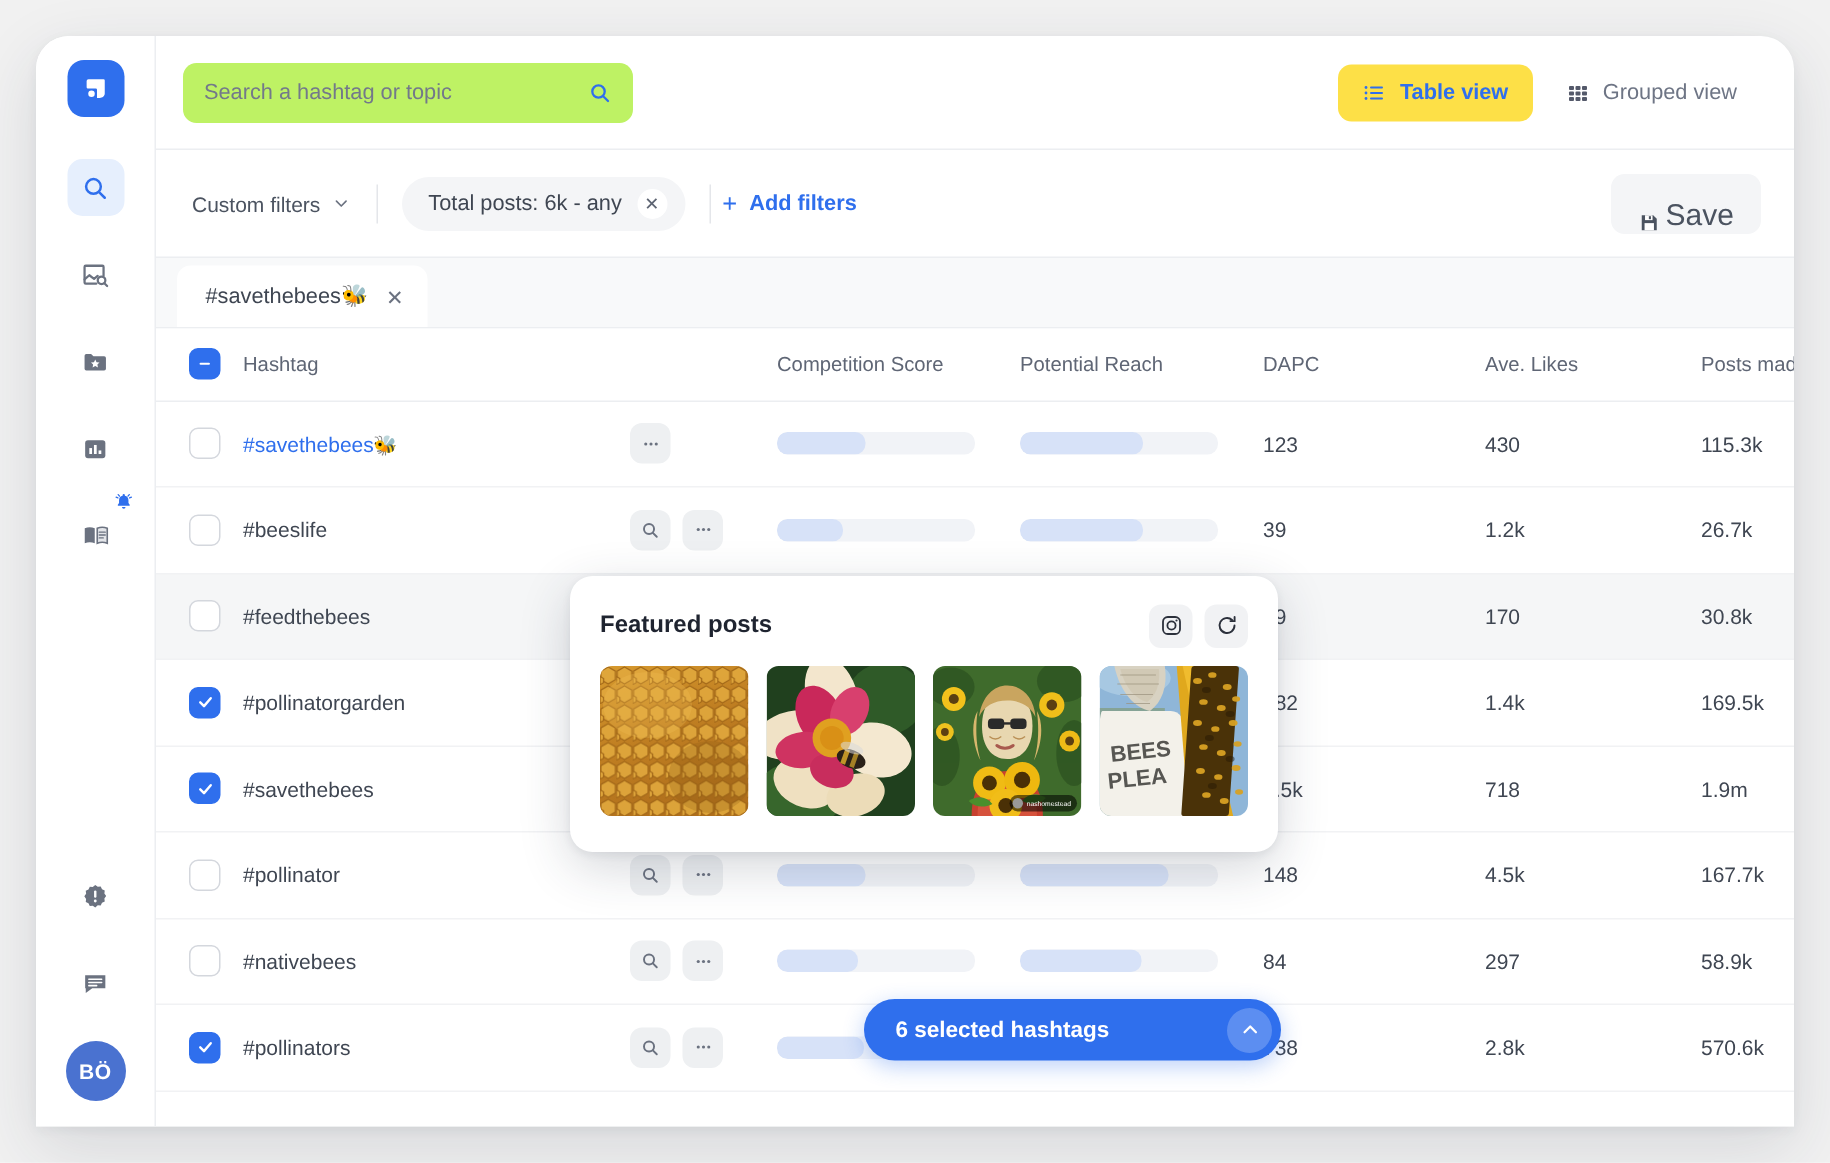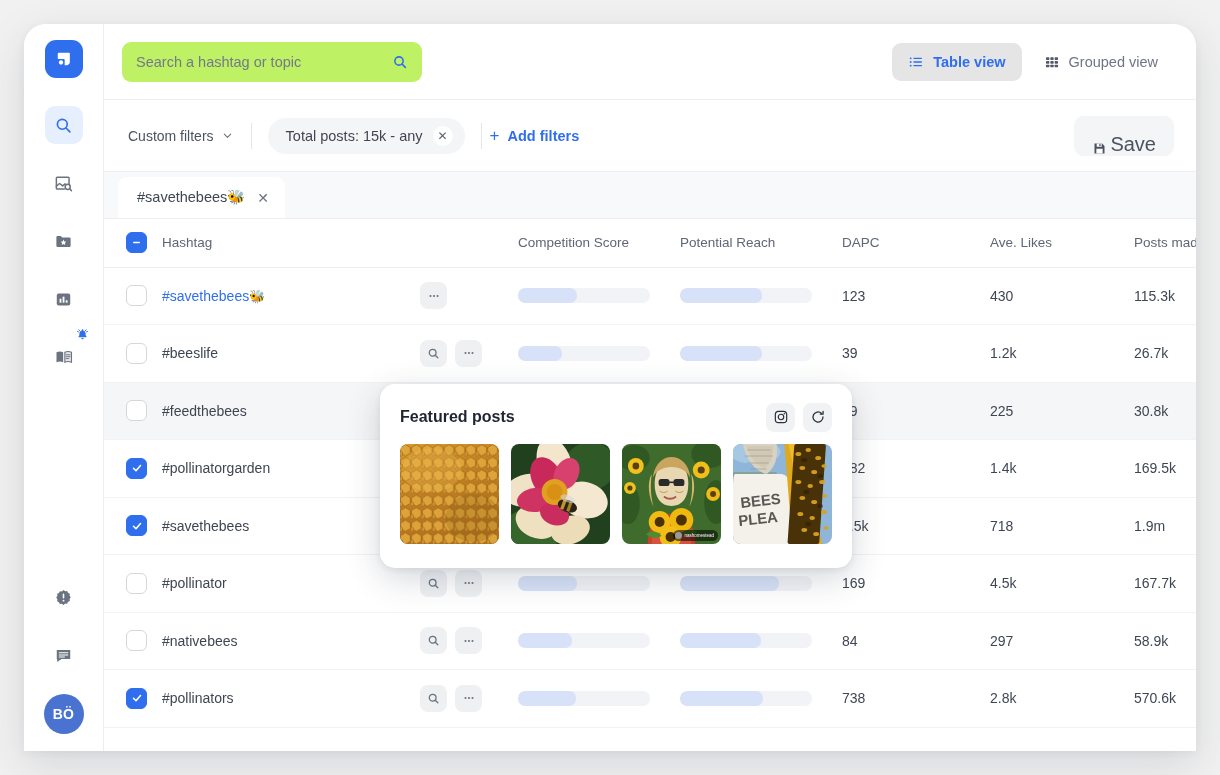--- a/index.html
+++ b/index.html
@@ -79,21 +79,21 @@
   }
   .search-box input::placeholder { color: #73798a; }
   .topbar-spacer { flex: 1 1 auto; }
   .viewtoggle { display: flex; align-items: center; gap: 6px; }
   .view-btn {
     display: flex; align-items: center; gap: 9px;
     height: 38px; padding: 0 16px; border-radius: 9px;
     font-size: 14.5px; color: #6e7585; cursor: pointer;
     white-space: nowrap;
   }
-  .view-btn.active { background: #e5e5e5; color: #2f6fed; font-weight: bold; }
+  .view-btn.active { background: #fde047; color: #2f6fed; font-weight: bold; }
 
   .filterbar {
     height: 72px; flex: 0 0 72px;
     border-bottom: 1px solid #eceef1;
     display: flex; align-items: center;
     padding: 0 22px 0 24px; gap: 0;
   }
   .custom-filters {
     display: flex; align-items: center; gap: 8px;
     font-size: 14px; color: #4b5360; cursor: pointer;
@@ -374,21 +374,21 @@
     <div class="filterbar">
       <div class="custom-filters">
         <span>Custom filters</span>
         <svg width="11" height="11" viewBox="0 0 24 24" fill="none" stroke="#6b7280" stroke-width="2.4" stroke-linecap="round" stroke-linejoin="round">
           <polyline points="5,9 12,16 19,9"></polyline>
         </svg>
       </div>
       <div class="vdiv"></div>
 
       <div class="chip">
-        <span>Total posts: 15k - any</span>
+        <span>Total posts: 6k - any</span>
         <span class="chip-x">✕</span>
       </div>
 
       <div class="vdiv"></div>
 
       <div class="add-filters">
         <span class="plus">+</span>
         <span>Add filters</span>
       </div>
 
@@ -541,21 +541,21 @@
                 <div class="bar">
                   <i style="width:30%"></i>
                 </div>
               </td>
      <td>
                 <div class="bar">
                   <i style="width:52%"></i>
                 </div>
               </td>
      <td>39</td>
-     <td>225</td>
+     <td>170</td>
      <td>30.8k</td>
             </tr>
             <tr>
               <td class="c-check">
        <div class="cb checked">
                   <svg width="12" height="12" viewBox="0 0 24 24" fill="none" stroke="#fff" stroke-width="3.2" stroke-linecap="round" stroke-linejoin="round">
                     <polyline points="5,12.5 10,17.5 19,7"></polyline>
                   </svg>
                 </div>
      </td>
@@ -662,21 +662,21 @@
      <td>
                 <div class="bar">
                   <i style="width:45%"></i>
                 </div>
               </td>
      <td>
                 <div class="bar">
                   <i style="width:75%"></i>
                 </div>
               </td>
-     <td>169</td>
+     <td>148</td>
      <td>4.5k</td>
      <td>167.7k</td>
             </tr>
             <tr>
               <td class="c-check">
        <div class="cb "></div>
      </td>
      <td>
        <span class="tagname ">#nativebees<span class="emoji"></span></span>
      </td>
@@ -937,15 +937,24 @@
                 <ellipse cx="74" cy="48" rx="3" ry="2"></ellipse>
                   <ellipse cx="88" cy="62" rx="3" ry="2"></ellipse>
                 <ellipse cx="76" cy="80" rx="3" ry="2"></ellipse>
               </g>
             </g>
           </svg>
         </div>
       </div>
     </div>
 
+    <div class="selpill">
+      <span>6 selected hashtags</span>
+      <span class="selpill-sp"></span>
+      <span class="selpill-chev">
+        <svg width="13" height="13" viewBox="0 0 24 24" fill="none" stroke="#fff" stroke-width="2.8" stroke-linecap="round" stroke-linejoin="round">
+          <polyline points="5,15 12,8 19,15"></polyline>
+        </svg>
+      </span>
+    </div>
 
   </div>
 </div>
 
 </body></html>

